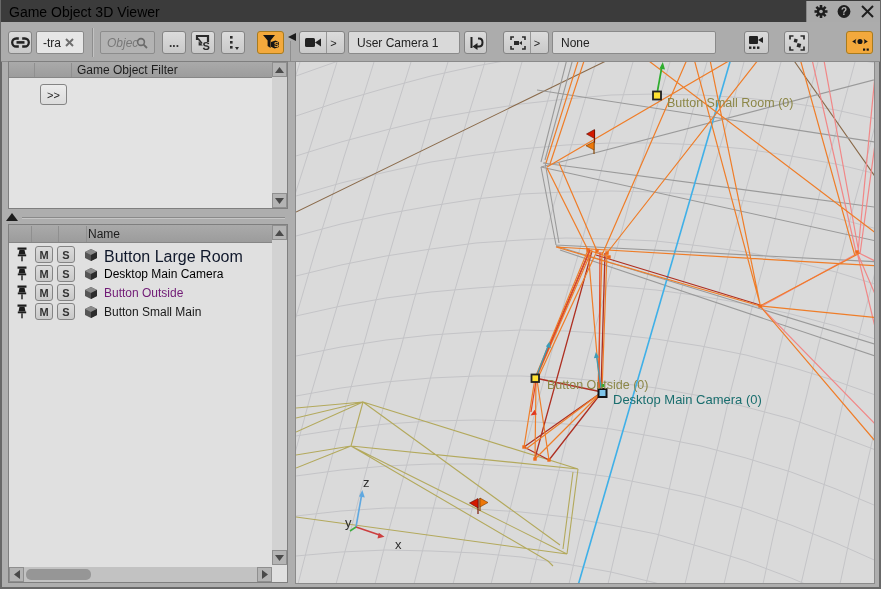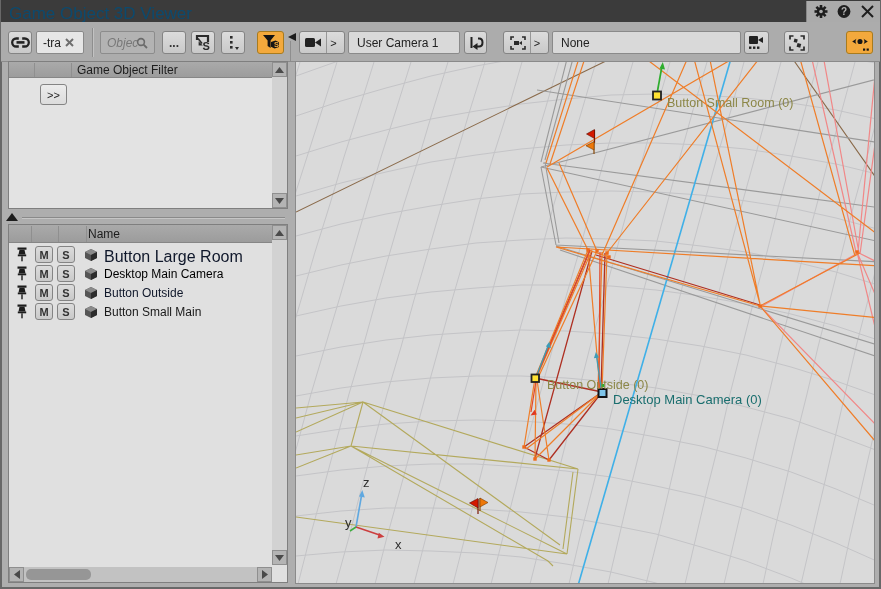--- a/index.html
+++ b/index.html
@@ -11,21 +11,21 @@
 .hdr{position:absolute;background:linear-gradient(#aaa,#9c9c9c);border-bottom:1px solid #868686;
   color:#1d1d1d;font-size:12px}
 .sbtn{background:#b4b4b4;border:1px solid #8f8f8f;position:absolute;display:flex;
   align-items:center;justify-content:center}
 </style></head>
 <body>
 
 <div class="abs" style="left:0;top:0;width:881px;height:589px;background:#aeaeae;border:2px solid #686868"></div>
 
 <div class="abs" style="left:1px;top:0;width:879px;height:22px;background:#3b3b3b"></div>
-<div class="abs" style="left:9px;top:4px;color:#0c4a6e;font-size:17px">Game Object 3D Viewer</div>
+<div class="abs" style="left:9px;top:4px;color:#000000;font-size:14px">Game Object 3D Viewer</div>
 <div class="abs" style="left:806px;top:1px;width:74px;height:21px;background:#ababab;border-left:1px solid #888"></div>
 
 <svg class="abs" style="left:812px;top:3px" width="64" height="17" viewBox="0 0 64 17">
   <g fill="#1e1e1e">
     <circle cx="9" cy="8.5" r="4.2"></circle>
     <g stroke="#1e1e1e" stroke-width="2.6">
       <line x1="9" y1="2" x2="9" y2="15"></line>
         <line x1="2.5" y1="8.5" x2="15.5" y2="8.5"></line>
       <line x1="4.4" y1="3.9" x2="13.6" y2="13.1"></line>
         <line x1="13.6" y1="3.9" x2="4.4" y2="13.1"></line>
@@ -132,21 +132,21 @@
     <g stroke="#2a2a2a" stroke-width="1.6" fill="none">
       <path d="M1 4 L1 1 L4 1 M12 1 L15 1 L15 4 M15 10 L15 13 L12 13 M4 13 L1 13 L1 10"></path>
     </g>
     <rect x="4" y="5" width="5" height="4" fill="#2a2a2a"></rect>
       <path d="M9 7 L12 5 L12 9 Z" fill="#2a2a2a"></path>
   </svg>
   <div style="width:1px;height:21px;background:#979797;margin:0 3px 0 4px"></div>
   <span style="font-size:11px;color:#222;margin-right:2px">&gt;</span>
 </div>
 
-<div class="field" style="left:552px;top:31px;width:189px;height:23px;padding-left:8px;background:#d9d9d9">None</div>
+<div class="field" style="left:552px;top:31px;width:164px;height:23px;padding-left:8px;background:#d9d9d9">None</div>
 
 <div class="btn" style="left:744px;top:31px;width:25px;height:23px">
 <svg width="17" height="15" viewBox="0 0 17 15">
       <rect x="1" y="1" width="9" height="8" rx="1" fill="#222"></rect>
       <path d="M10 5 L15 2 L15 8 Z" fill="#222"></path>
 <g fill="#222">
         <rect x="1" y="11.5" width="2.4" height="2.4"></rect>
         <rect x="5" y="11.5" width="2.4" height="2.4"></rect>
         <rect x="9" y="11.5" width="2.4" height="2.4"></rect>
       </g>
@@ -253,21 +253,21 @@
           <rect x="6.3" y="9.3" width="1.4" height="5"></rect>
         </g>
       </svg>
       <div class="btn" style="left:26px;top:1px;width:18px;height:17px;font-size:11px;font-weight:bold;color:#333">M</div>
       <div class="btn" style="left:48px;top:1px;width:18px;height:17px;font-size:11px;font-weight:bold;color:#333">S</div>
       <svg style="position:absolute;left:75px;top:3px" width="14" height="14" viewBox="0 0 14 14">
         <path d="M7 1 L13 4 L13 10 L7 13 L1 10 L1 4 Z" fill="#555"></path>
         <path d="M7 1 L13 4 L7 7 L1 4 Z" fill="#8a8a8a"></path>
         <path d="M7 7 L13 4 L13 10 L7 13 Z" fill="#2c2c2c"></path>
       </svg>
-      <div class="abs" style="left:95px;top:3px;font-size:12px;color:#0f172a">Button Outside</div>
+      <div class="abs" style="left:95px;top:3px;font-size:12px;color:#701a75">Button Outside</div>
     </div>
     <div class="abs" style="left:9px;top:302px;width:263px;height:19px">
       <svg style="position:absolute;left:6px;top:2px" width="14" height="15" viewBox="0 0 14 15">
         <g fill="#1c1c1c">
           <rect x="2.5" y="0.5" width="9" height="2.2"></rect>
           <path d="M4.5 2.7 L9.5 2.7 L10.5 7.5 L3.5 7.5 Z"></path>
           <rect x="2.8" y="7.5" width="8.4" height="1.8"></rect>
           <rect x="6.3" y="9.3" width="1.4" height="5"></rect>
         </g>
       </svg>

